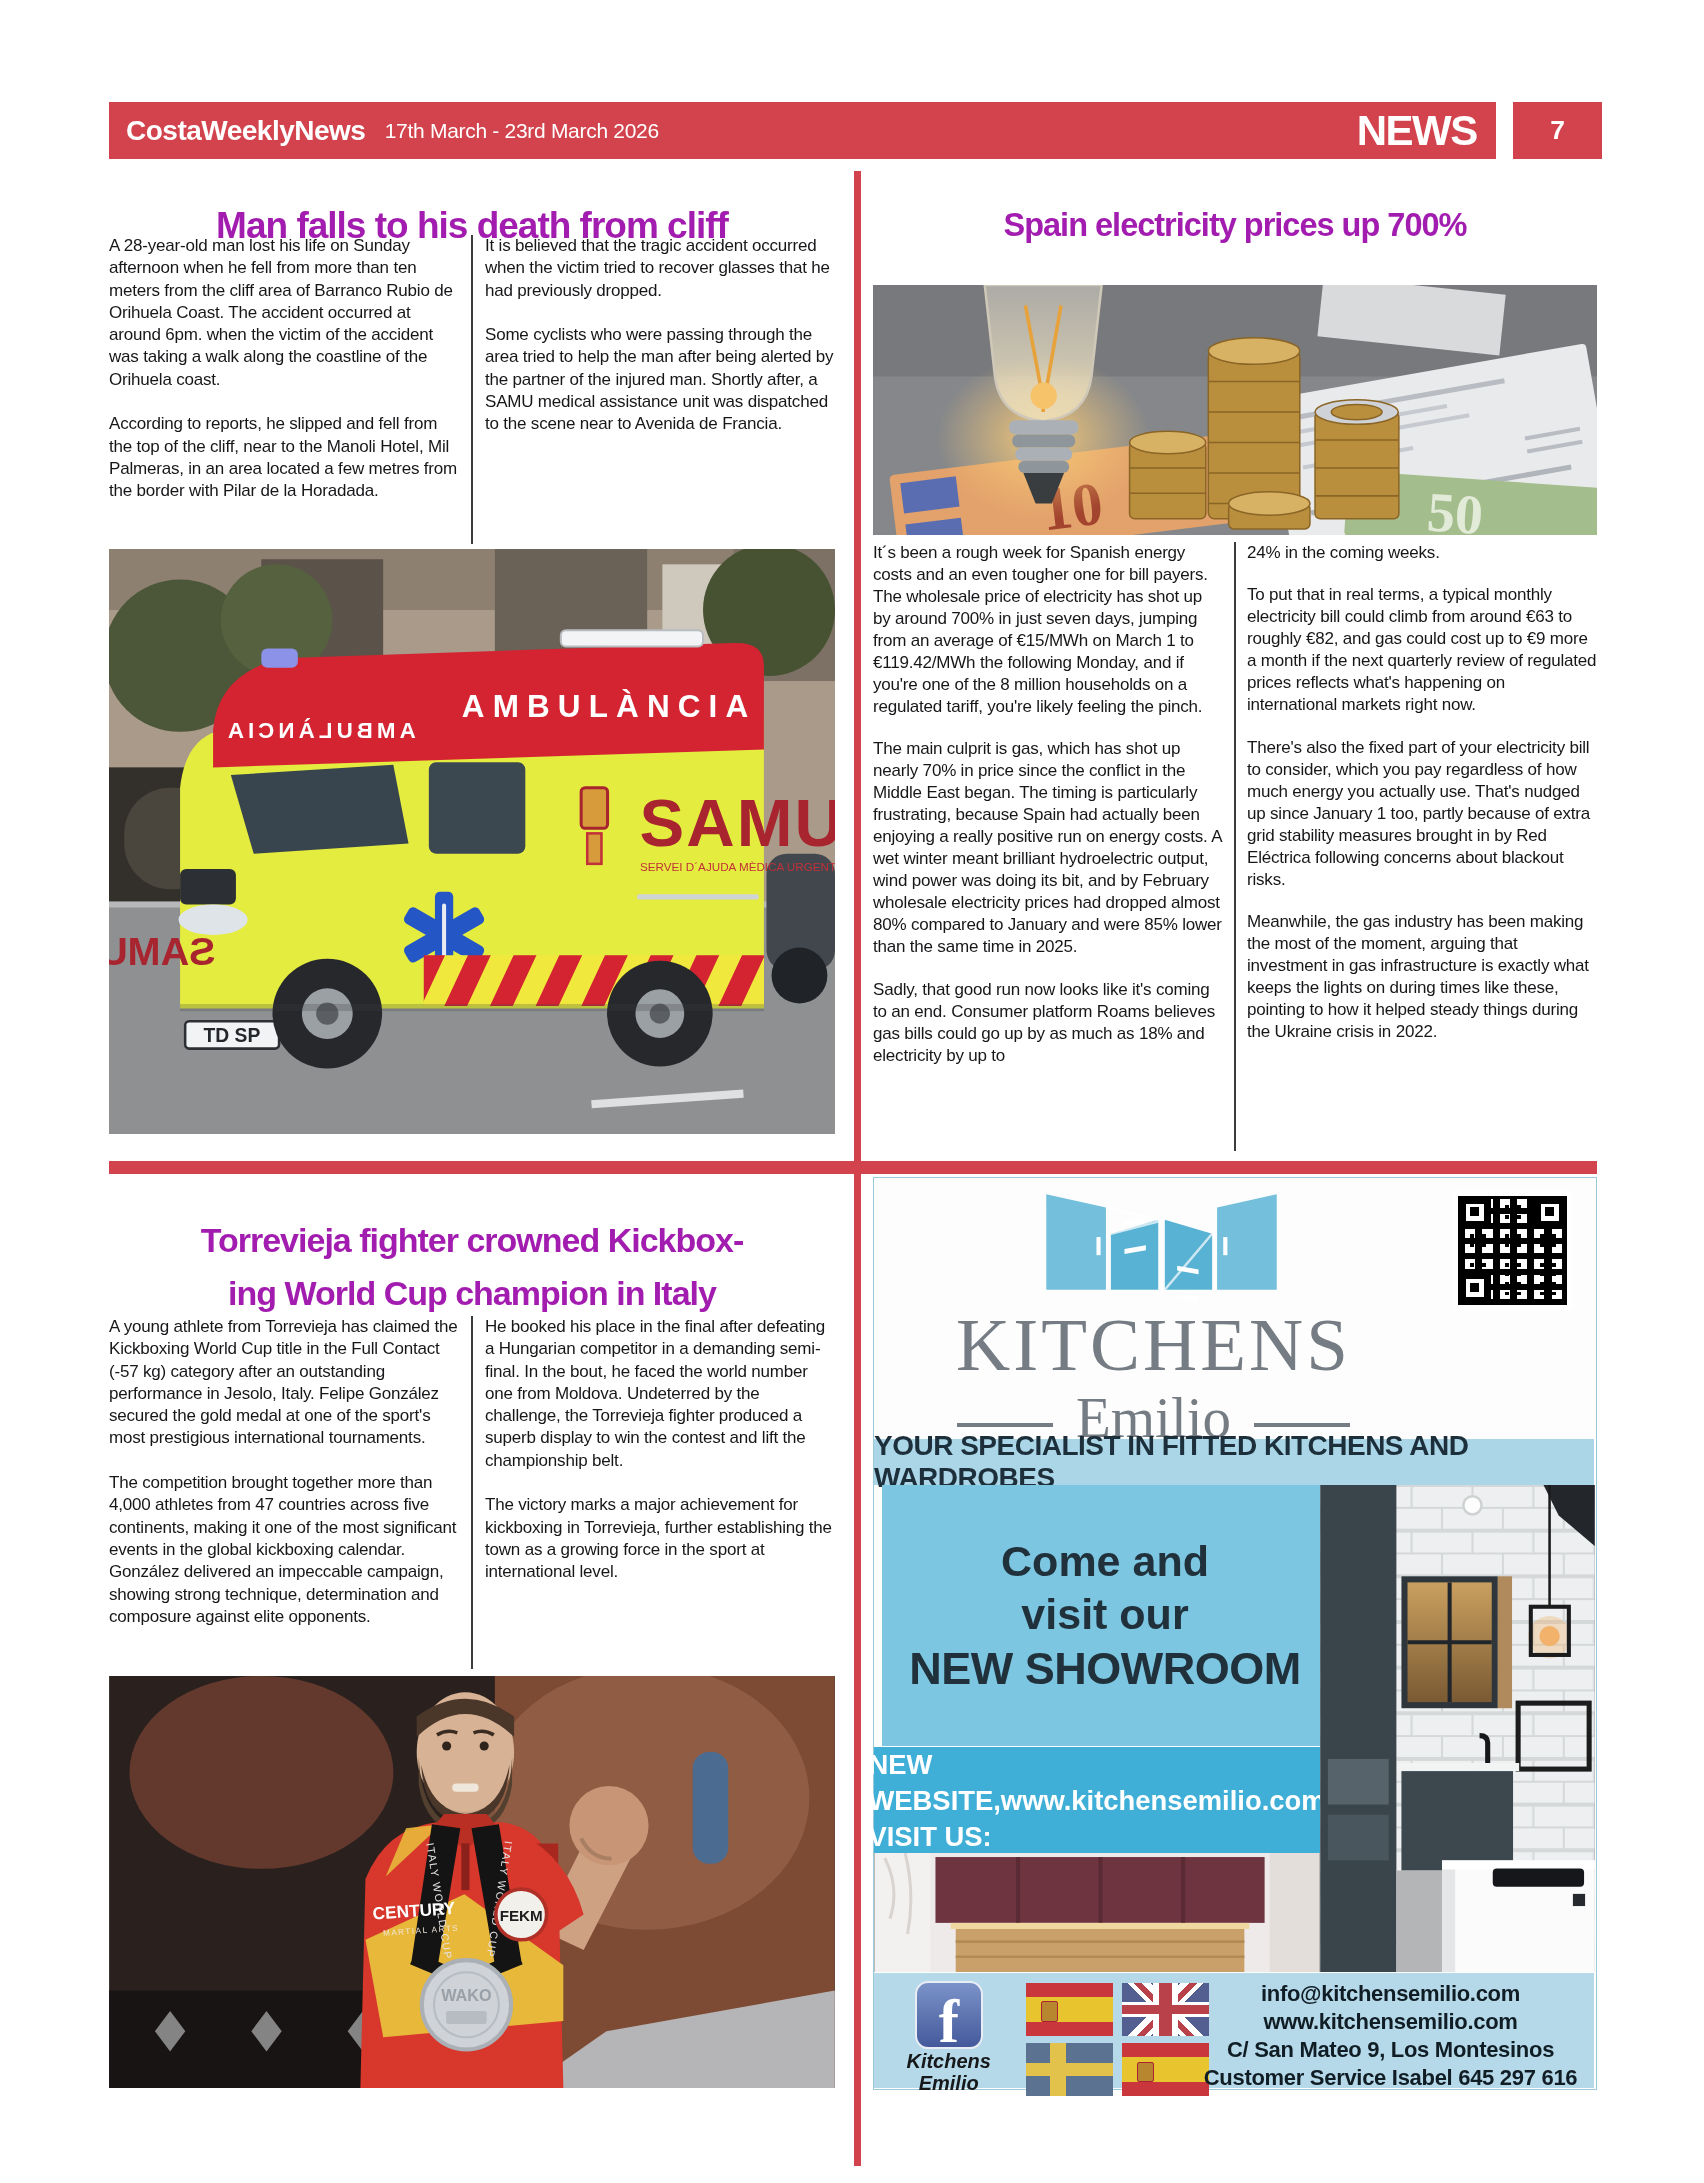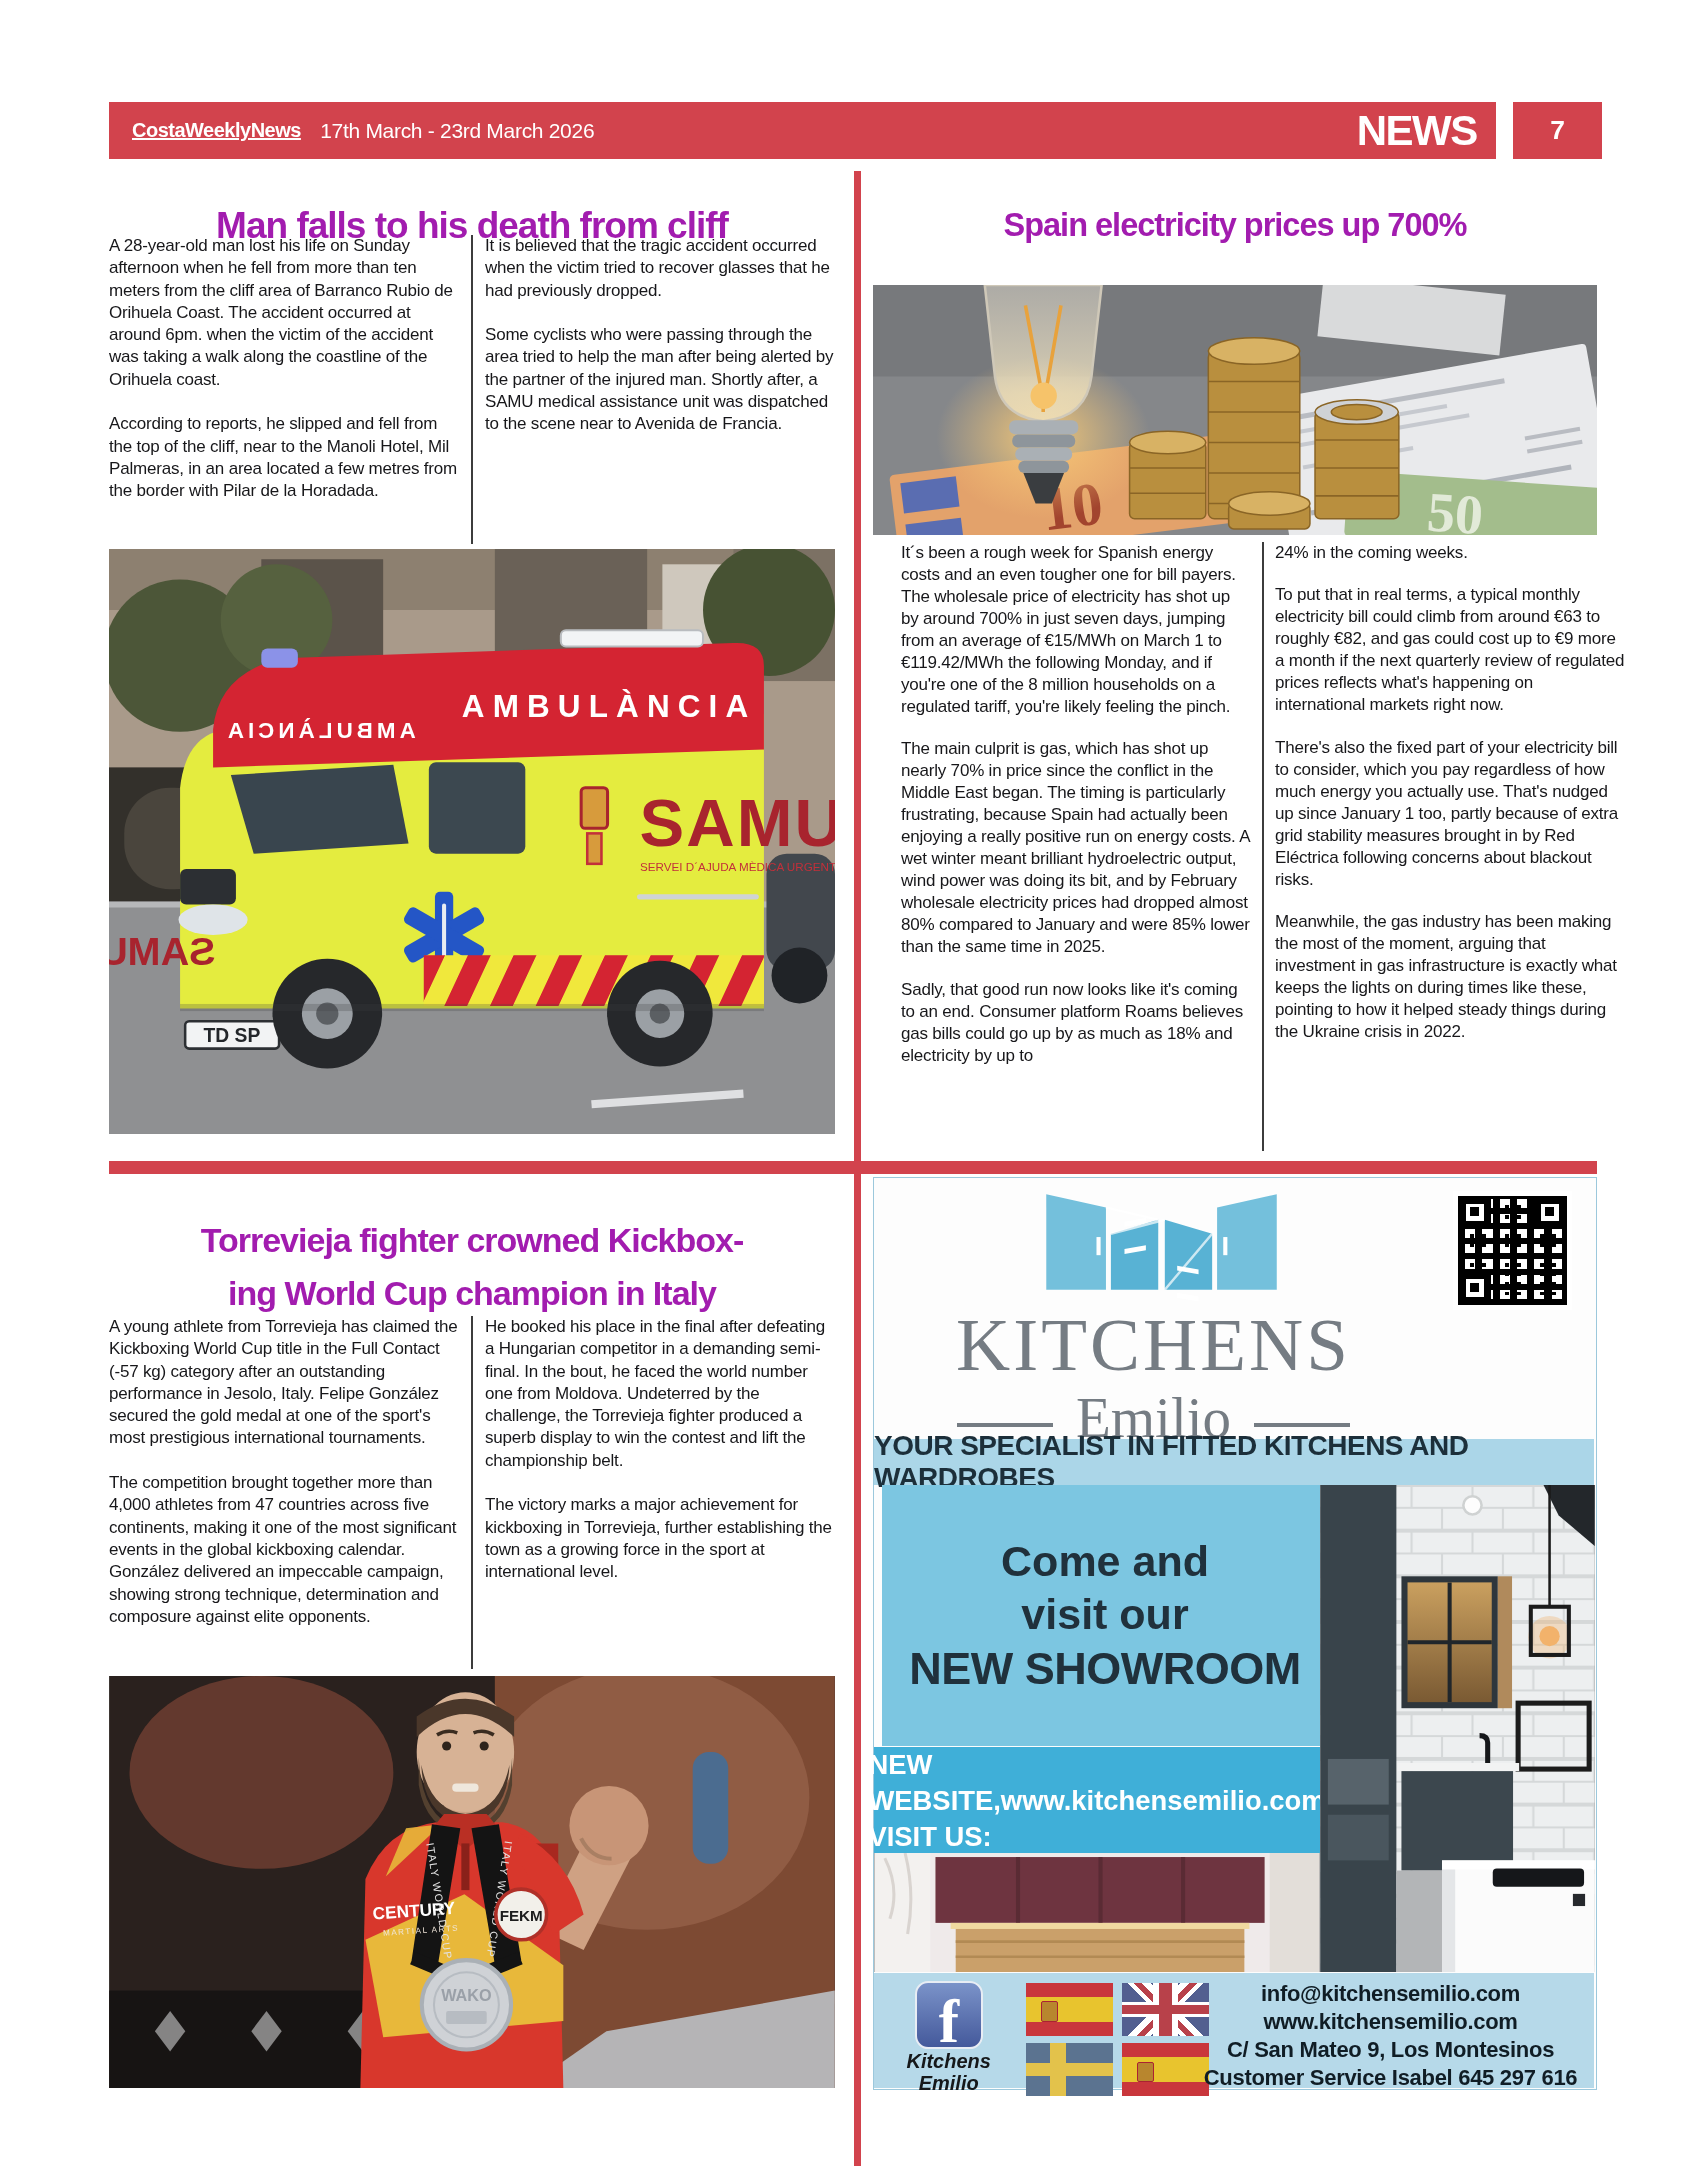--- a/index.html
+++ b/index.html
@@ -3,21 +3,21 @@
 <meta charset="utf-8">
 <style>
   html,body{margin:0;padding:0;background:#ffffff;}
   .page{position:relative;width:1705px;height:2183px;background:#fff;
         font-family:"Liberation Sans",sans-serif;color:#1c1c1e;overflow:hidden;}
   .abs{position:absolute;}
 
   
   .topbar{left:109px;top:102px;width:1387px;height:57px;background:#d2434d;
           display:flex;align-items:center;}
-  .topbar .brand{color:#fff;font-weight:bold;font-size:20px;letter-spacing:-0.5px;margin-left:23px;text-decoration:underline;}
+  .topbar .brand{color:#fff;font-weight:bold;font-size:28px;letter-spacing:-0.5px;margin-left:17px;}
   .topbar .daterange{color:#fff;font-size:21px;margin-left:19.3px;letter-spacing:-0.3px;}
   .topbar .section{position:absolute;right:19.3px;color:#fff;font-weight:bold;
                    font-size:42px;letter-spacing:-1.5px;}
   .pagenum-box{left:1513px;top:102px;width:89px;height:57px;background:#d2434d;
                display:flex;align-items:center;justify-content:center;}
   .pagenum-box span{color:#fff;font-size:26.4px;font-weight:bold;}
 
   
   .vdivider{left:854px;top:171px;width:6.6px;height:1995px;background:#d2434d;}
   .red-hr{left:109px;top:1161px;width:1488px;height:13.2px;background:#d2434d;}
@@ -27,21 +27,21 @@
   .hl-cliff{left:109px;top:175px;width:726px;font-size:37px;line-height:51px;}
   .hl-elec{left:873px;top:179px;width:724px;font-size:32.5px;line-height:49px;}
   .hl-kick{left:109px;top:1191px;width:726px;font-size:34px;line-height:53px;}
 
   
   .cols{display:flex;justify-content:space-between;overflow:hidden;}
   .col{width:350px;}
   .colrule{width:1.5px;background:#3c3c3c;}
   .cols p{margin:0 0 22.3px 0;font-size:17px;line-height:22.3px;letter-spacing:-0.2px;color:#17171a;}
   .cols-a1{left:109px;top:235px;width:726px;height:309px;}
-  .cols-a2{left:873px;top:542px;width:724px;height:609px;margin-left:28px;}
+  .cols-a2{left:873px;top:542px;width:724px;height:609px;}
   .cols-a2 p{line-height:22px;margin-bottom:20.3px;}
   .cols-a3{left:109px;top:1316px;width:726px;height:353px;}
 
   
   .photo{overflow:hidden;background:#888;}
   .photo svg{display:block;}
   .ph-ambulance{left:109px;top:549px;width:726px;height:585px;}
   .ph-elec{left:873px;top:285px;width:724px;height:250px;}
   .ph-kick{left:109px;top:1676px;width:726px;height:412px;}
 

